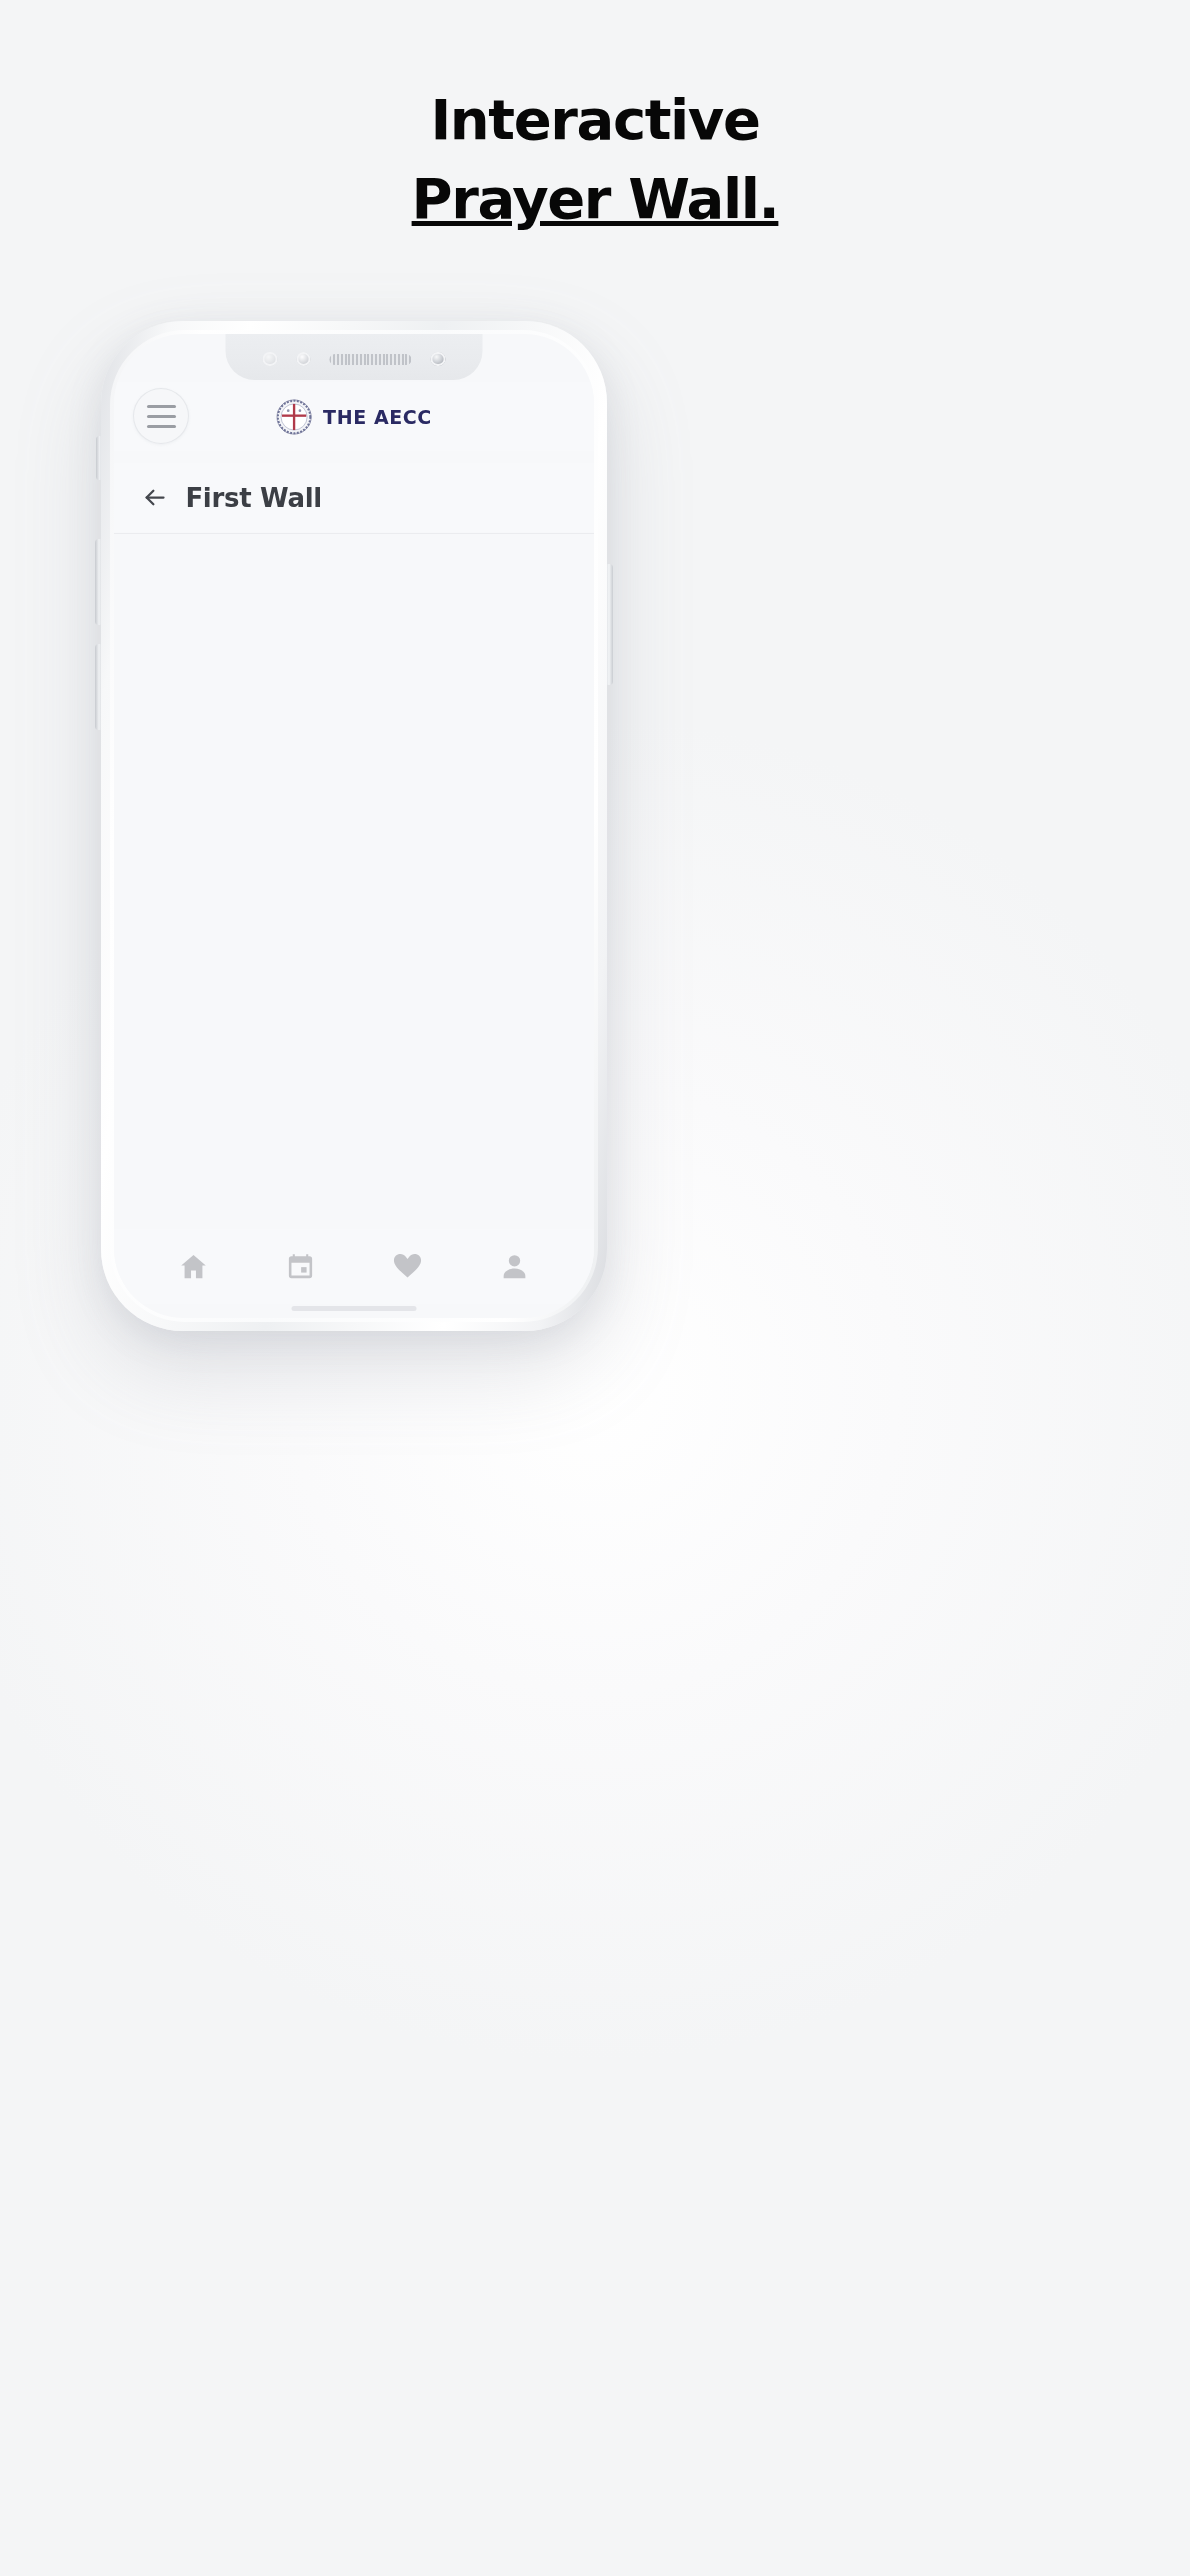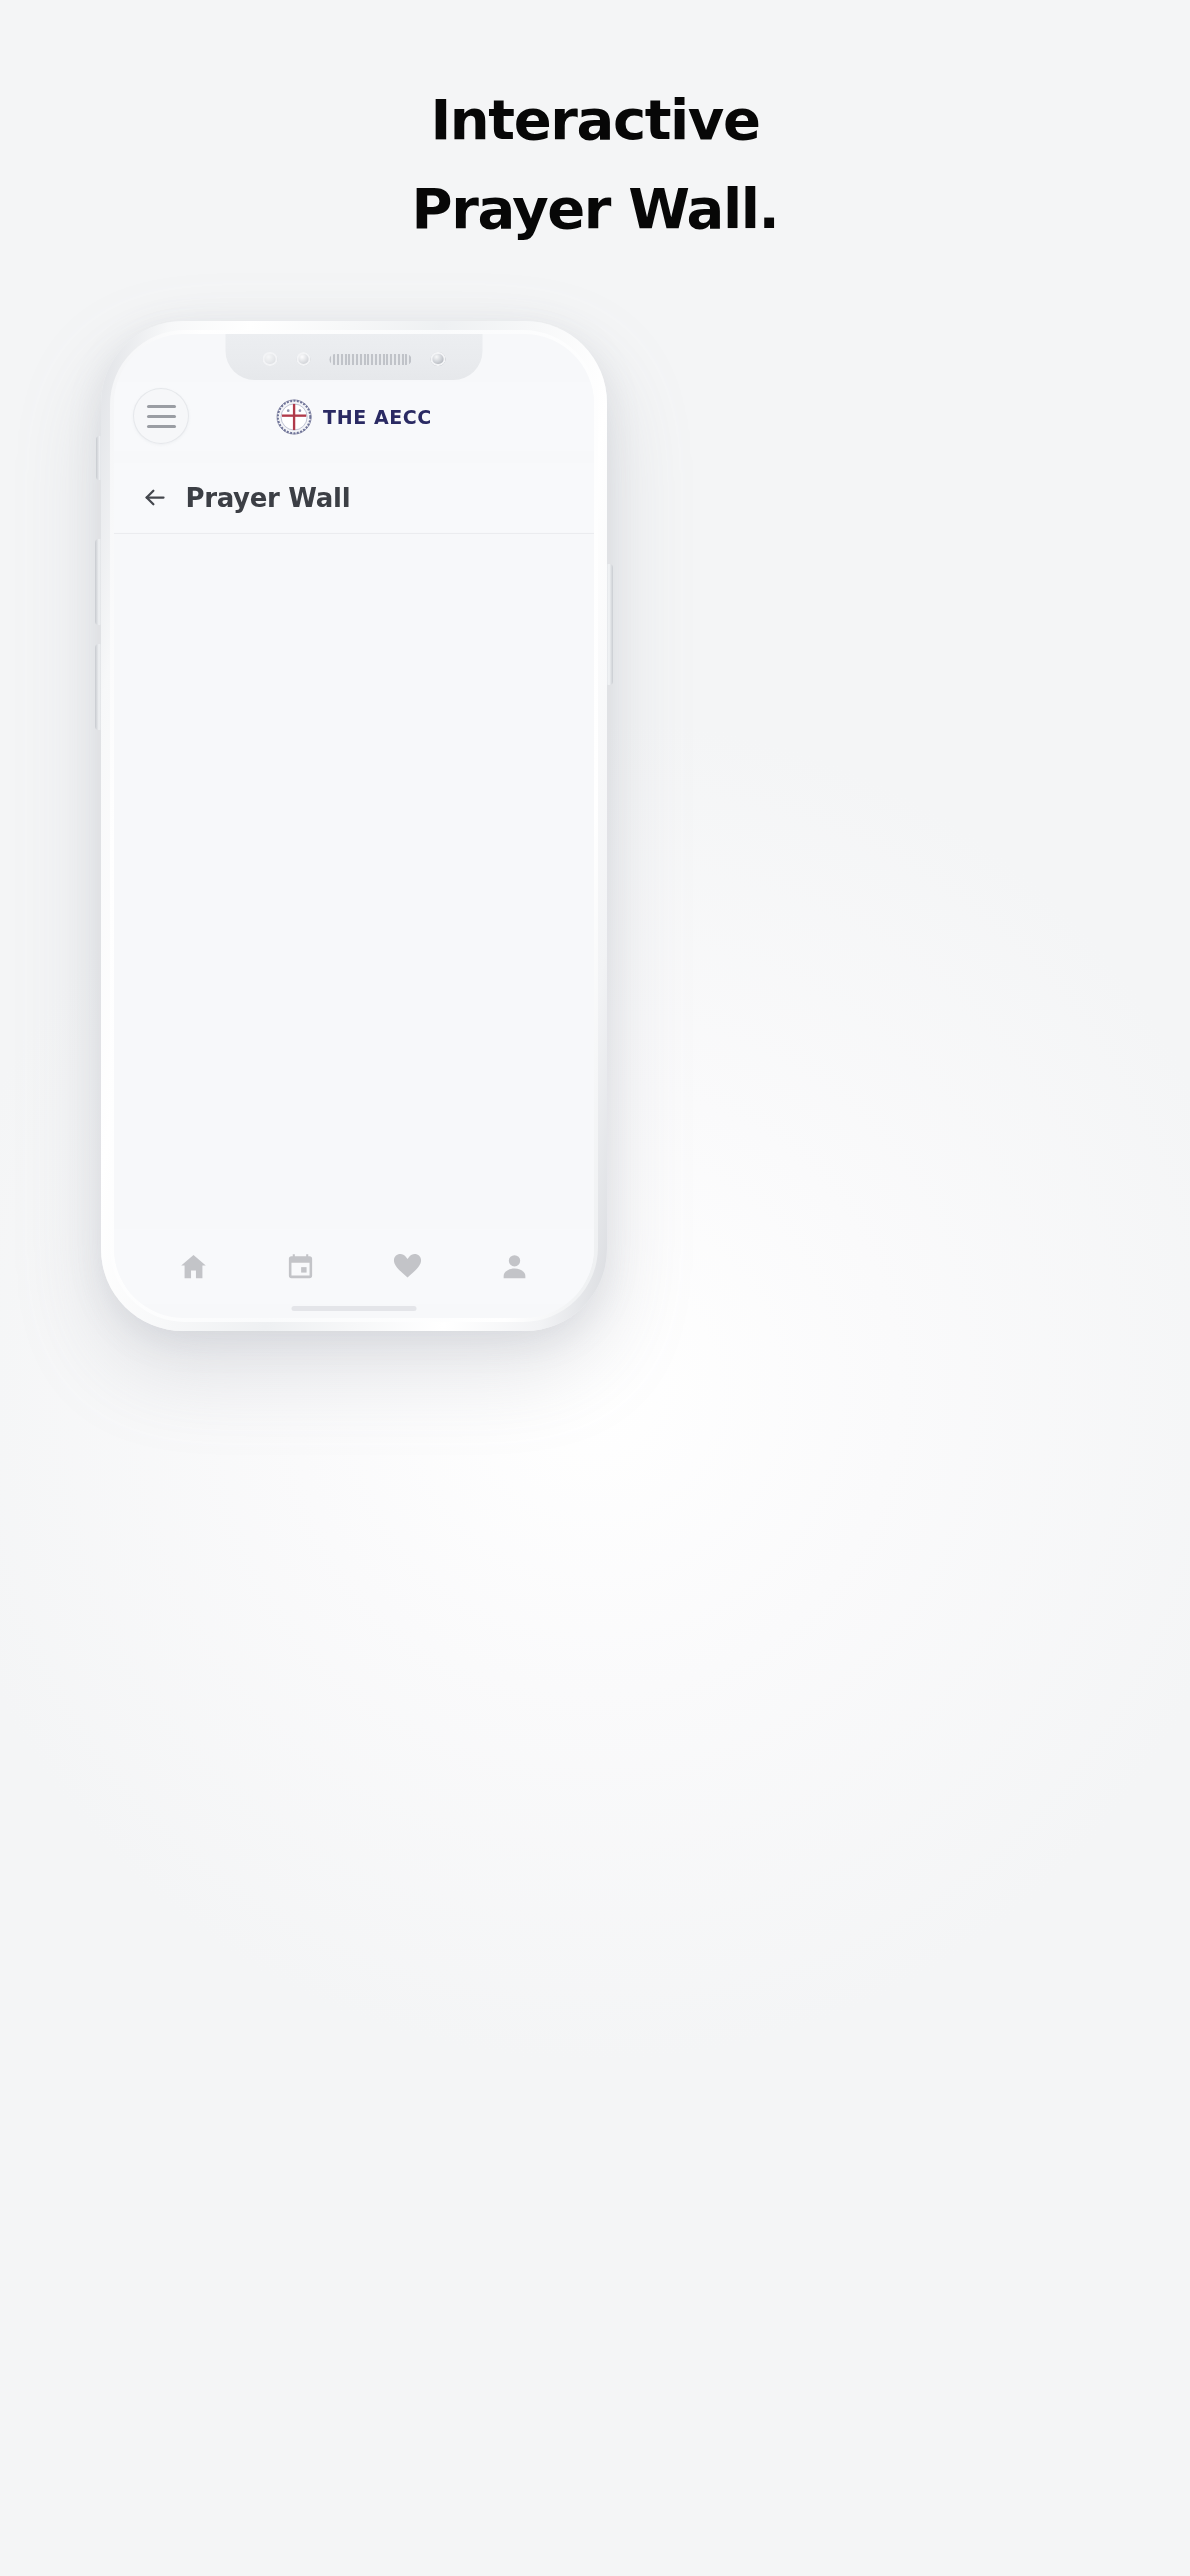--- a/index.html
+++ b/index.html
@@ -22,21 +22,21 @@
   .headline {
     position:absolute; top:92px; left:0; width:1190px;
     text-align:center;
     color:#070707;
     font-family:"DejaVu Sans", sans-serif;
     font-weight:700;
     font-size:56px;
     line-height:1.0;
     letter-spacing:-1.4px;
   }
-  .headline .l2 { display:block; margin-top:33px; }
+  .headline .l2 { display:block; margin-top:23px;text-decoration:underline; }
 
   
   .phone-shadow {
     position:absolute; left:101px; top:321px;
     width:506px; height:1010px;
     border-radius:82px;
     box-shadow:0 38px 86px rgba(130,136,150,0.22), 0 9.6px 35px rgba(130,136,150,0.14);
     background:#f2f3f5;
   }
   .phone {
@@ -249,21 +249,21 @@
           </svg>
           <span class="brand-text">THE AECC</span>
         </div>
       </div>
 
       <div class="page-head">
         <svg class="back-arrow" viewBox="0 0 24 24" fill="none" stroke="currentColor" stroke-width="2" stroke-linecap="round" stroke-linejoin="round">
           <line x1="20" y1="12" x2="5" y2="12"></line>
           <polyline points="11,18 5,12 11,6"></polyline>
         </svg>
-        <span class="page-title">Prayer Wall</span>
+        <span class="page-title">First Wall</span>
       </div>
       <div class="head-rule"></div>
 
 
       <div class="bottom-rule"></div>
       <div class="bottom-nav">
         <div class="nav-item">
           <svg viewBox="0 0 24 24">
             <path d="M12 3 2.5 11.2h2.6V21h5v-6h3.8v6h5v-9.8h2.6z"></path>
           </svg>

